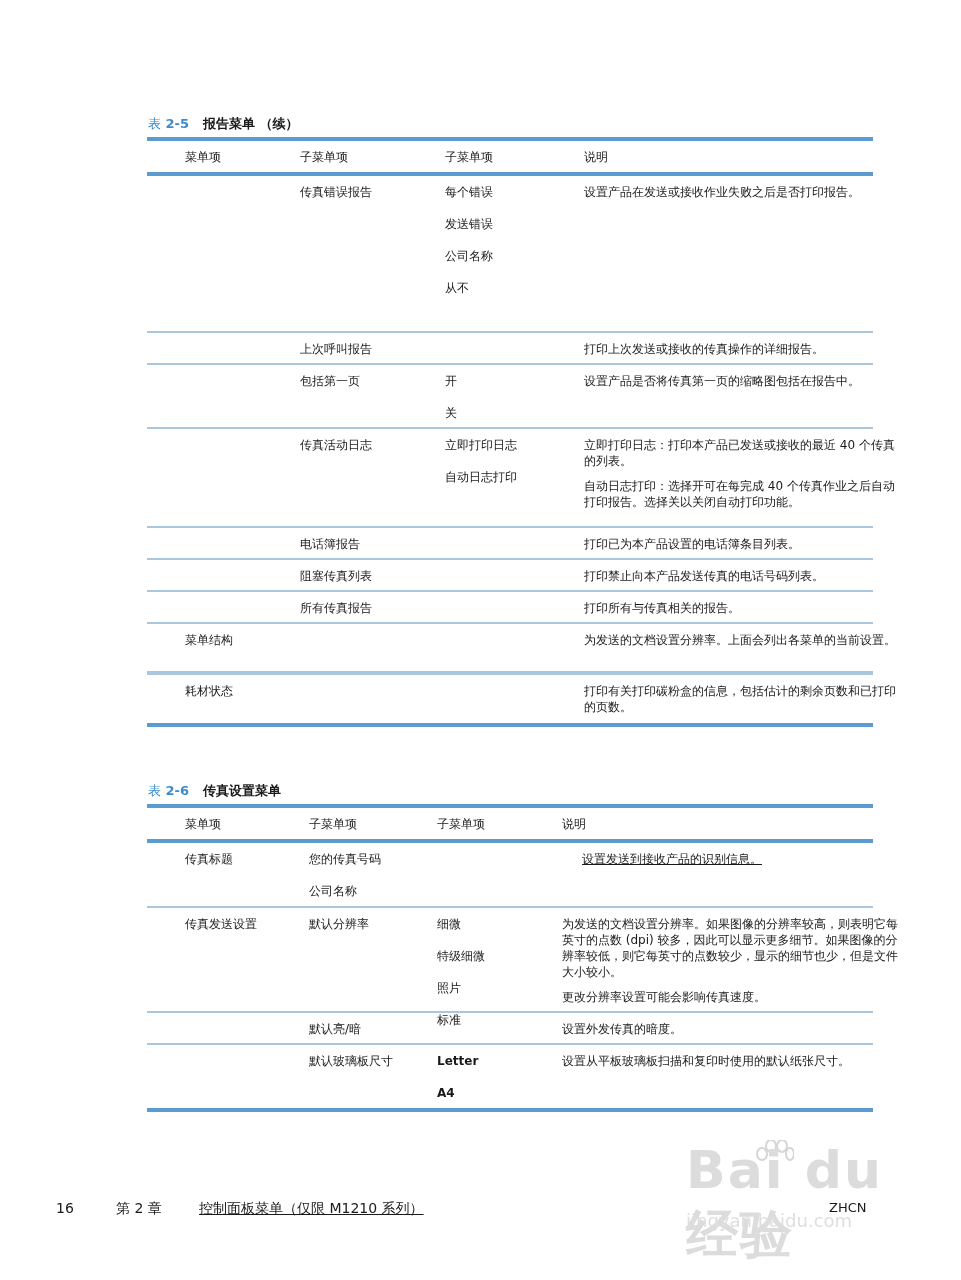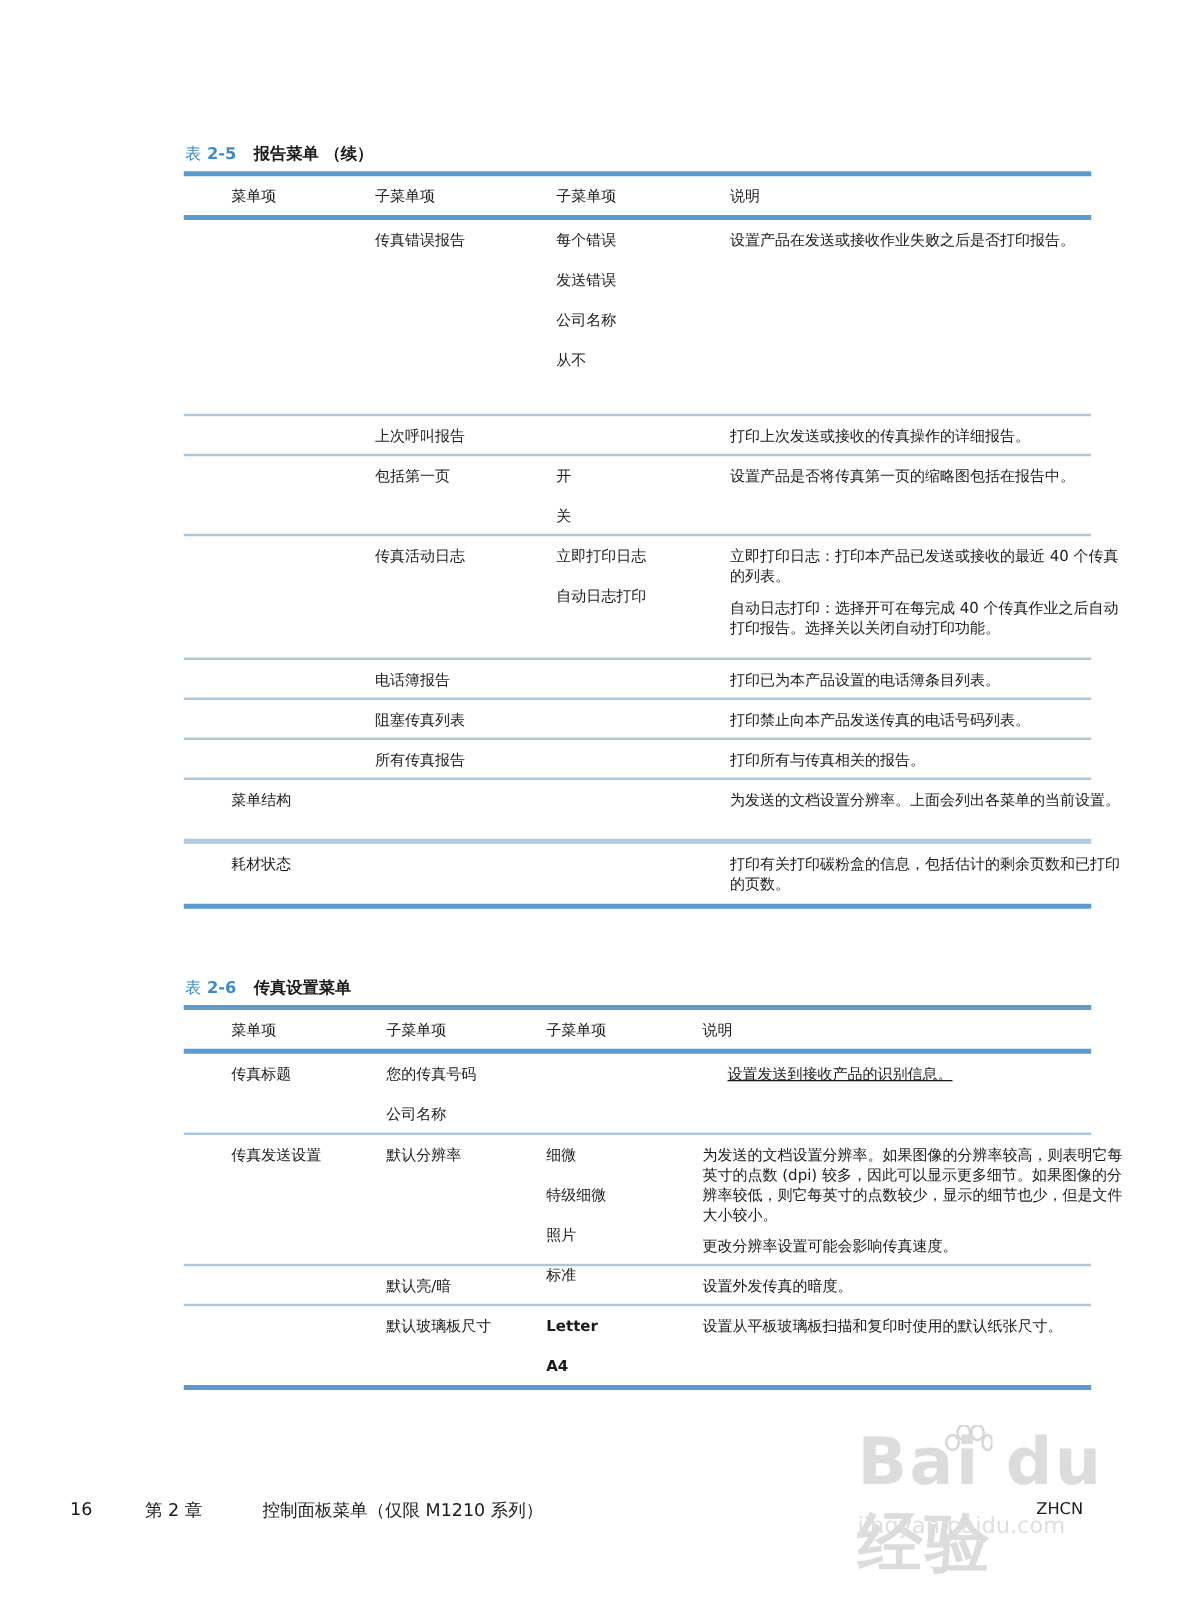--- a/index.html
+++ b/index.html
@@ -24,21 +24,21 @@
     }
     .hdr { height: 31px; }
     .hdr .cell { top: 8px; }
     .stack-item { display: block; height: 32px; line-height: 16px; }
     .desc p { margin: 0 0 9px 0; }
     .bold-latin { font-weight: bold; }
 
     .footer { position: absolute; left: 0; top: 1200px; width: 961px; height: 24px; font-size: 14px; }
     .footer .pg { position: absolute; left: 56px; }
     .footer .ch { position: absolute; left: 116px; }
-    .footer .title { position: absolute; left: 210px; }
+    .footer .title { position: absolute; left: 199px; text-decoration: underline; }
     .footer .loc { position: absolute; left: 829px; font-size: 13px; }
 
     .watermark {
       position: absolute; left: 676px; top: 1140px; width: 230px; height: 100px;
       color: #d9d9d9; pointer-events: none;
     }
     .watermark .brand { position: absolute; left: 10px; top: 0; font-size: 52px; font-weight: bold; letter-spacing: 2px; color: #dcdcdc; }
     .watermark .sub { position: absolute; left: 10px; top: 70px; font-size: 18px; color: #dedede; }
     .watermark .paw { position: absolute; left: 78px; top: 0px; width: 40px; height: 30px; }
   </style>

